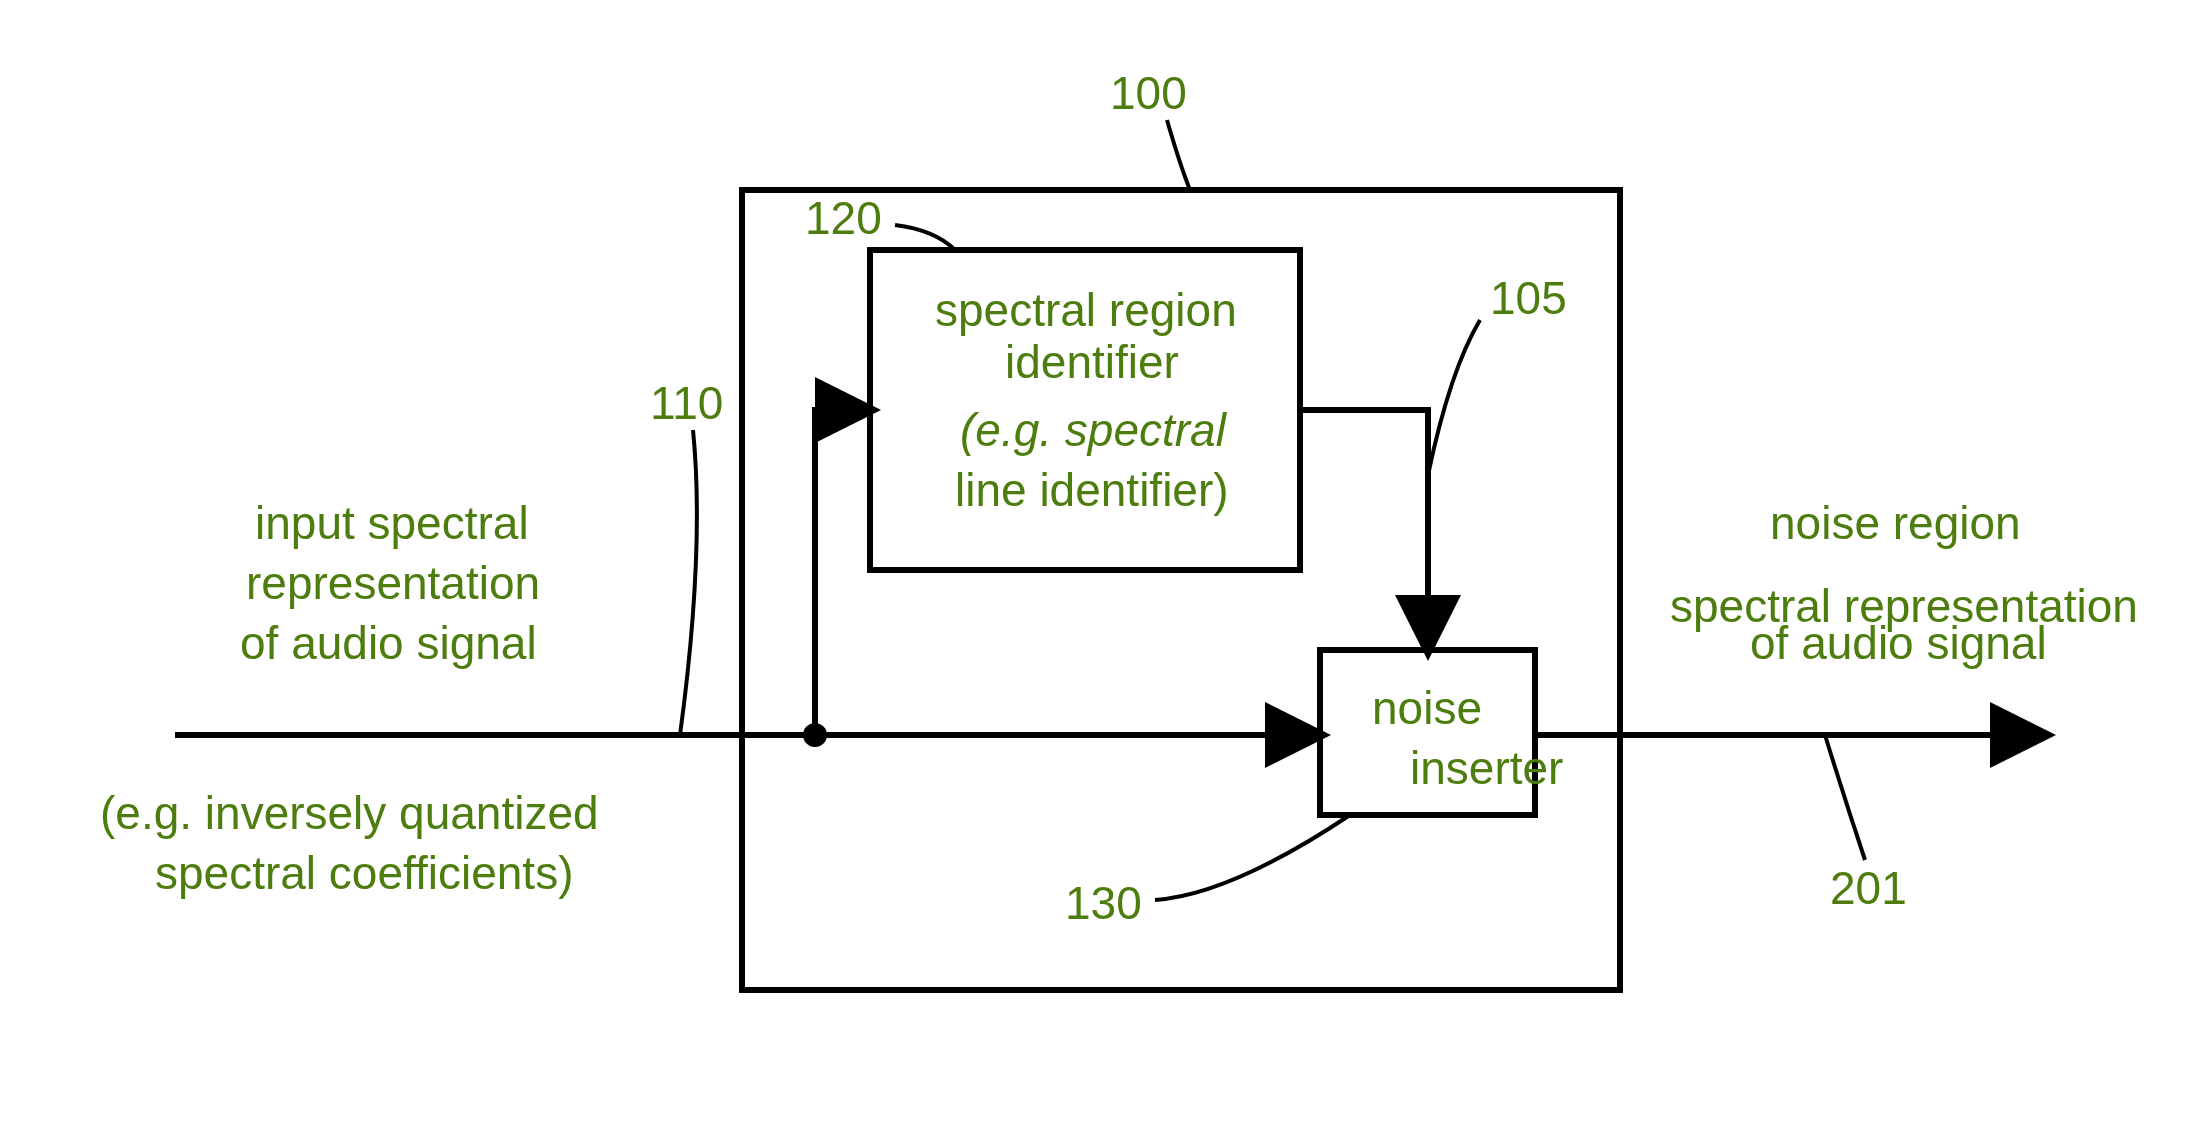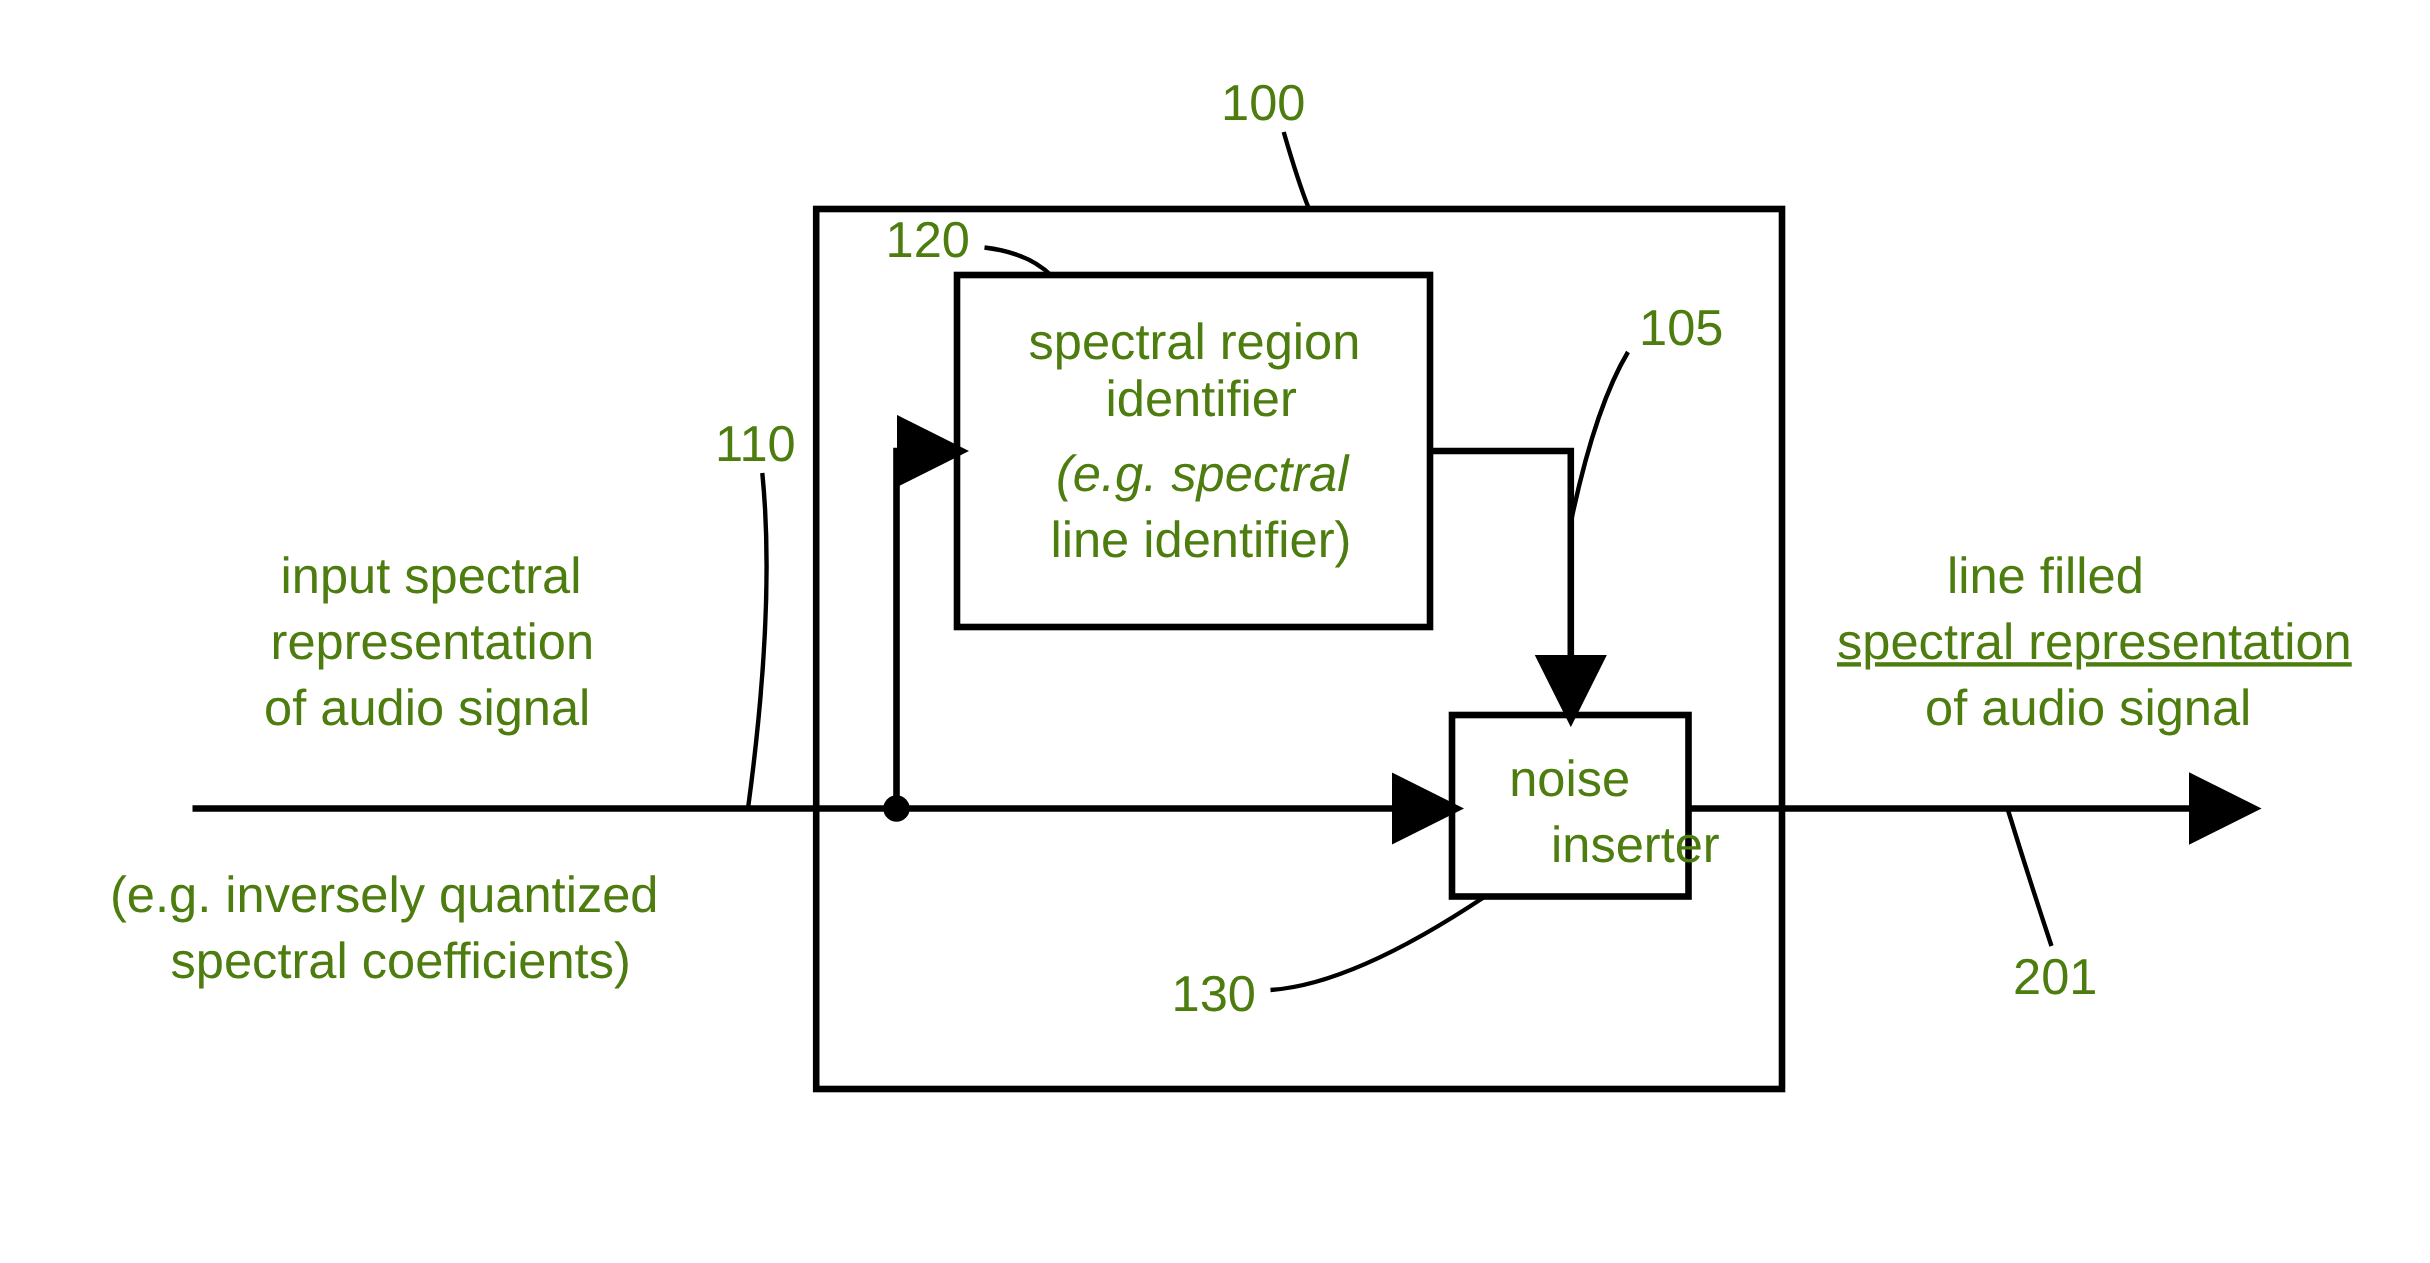--- a/index.html
+++ b/index.html
@@ -78,17 +78,17 @@
   <div class="txt" style="left:155px; top:845px;">spectral coefficients)</div>
 
   <div class="txt" style="left:935px; top:282px;">spectral region</div>
   <div class="txt" style="left:1005px; top:334px;">identifier</div>
   <div class="txt" style="left:960px; top:402px;font-style:italic;">(e.g. spectral</div>
   <div class="txt" style="left:955px; top:462px;">line identifier)</div>
 
   <div class="txt" style="left:1372px; top:680px;">noise</div>
   <div class="txt" style="left:1410px; top:740px;">inserter</div>
 
-  <div class="txt" style="left:1770px; top:495px;">line filled</div>
-  <div class="txt" style="left:1670px; top:555px;text-decoration:underline;">spectral representation</div>
+  <div class="txt" style="left:1770px; top:495px;">noise region</div>
+  <div class="txt" style="left:1670px; top:578px;">spectral representation</div>
   <div class="txt" style="left:1750px; top:615px;">of audio signal</div>
 
 </div>
 
 </body></html>

